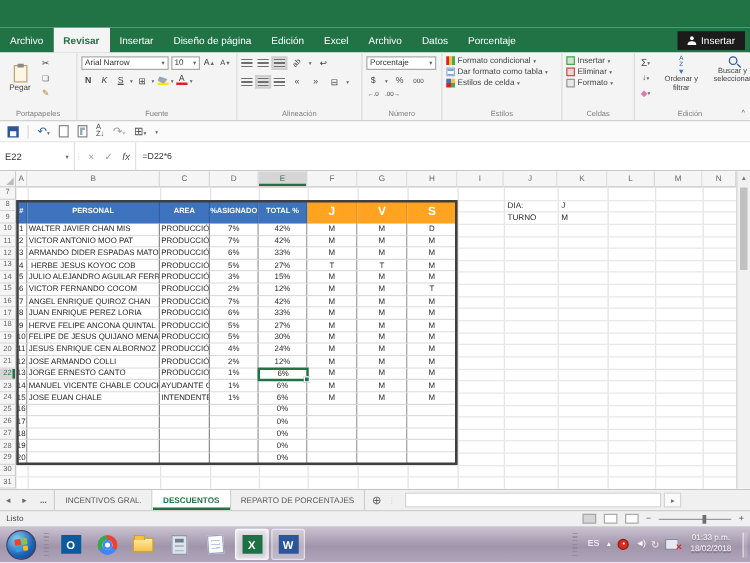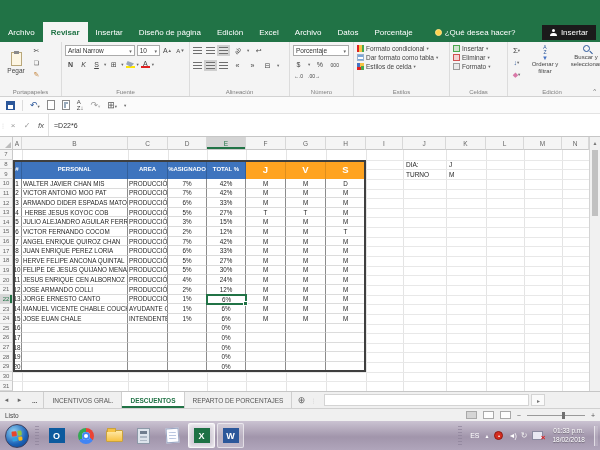--- a/index.html
+++ b/index.html
@@ -145,24 +145,20 @@
       <div class="rtab">Archivo</div>
       <div class="rtab active">Revisar</div>
       <div class="rtab">Insertar</div>
       <div class="rtab">Diseño de página</div>
       <div class="rtab">Edición</div>
       <div class="rtab">Excel</div>
       <div class="rtab">Archivo</div>
       <div class="rtab">Datos</div>
       <div class="rtab">Porcentaje</div>
     </div>
-  <div class="tellme">
-    <span class="bulb"></span>
-    <span>¿Qué desea hacer?</span>
-  </div>
   <div class="share">
     <span class="person"></span>
     <span>Insertar</span>
   </div>
 </div>
 
 <div class="ribbon">
 
   <div class="rgroup" style="width:62px">
     <div class="row">
@@ -321,20 +317,24 @@
   <span>↶<span class="tinycar" style="color:#666">▾</span></span>
   <span class="docic"></span>
   <span class="docic" style="box-shadow:inset 0 0 0 1px #fff, inset 2px 2px 0 1px #9ab;"></span>
   <span style="font-size:6px;color:#444">A<br>Z↓</span>
   <span class="gray">↷<span class="tinycar" style="color:#bbb">▾</span></span>
   <span style="color:#555">⊞<span class="tinycar" style="color:#666">▾</span></span>
   <span class="tinycar" style="color:#666">▾</span>
 </div>
 
 <div class="fbar">
+  <div class="namebox">
+    <span>E22</span>
+    <span class="car">▾</span>
+  </div>
   <div class="fsep">⋮</div>
   <span class="fbtn">×</span>
   <span class="fbtn">✓</span>
   <span class="fbtn fx">fx</span>
   <div class="formula">=D22*6</div>
 </div>
 
 <div class="grid" id="grid">
 
   <div class="side-label" style="left:404px;top:22.6px;width:42px;height:9.6px">DIA:</div>

